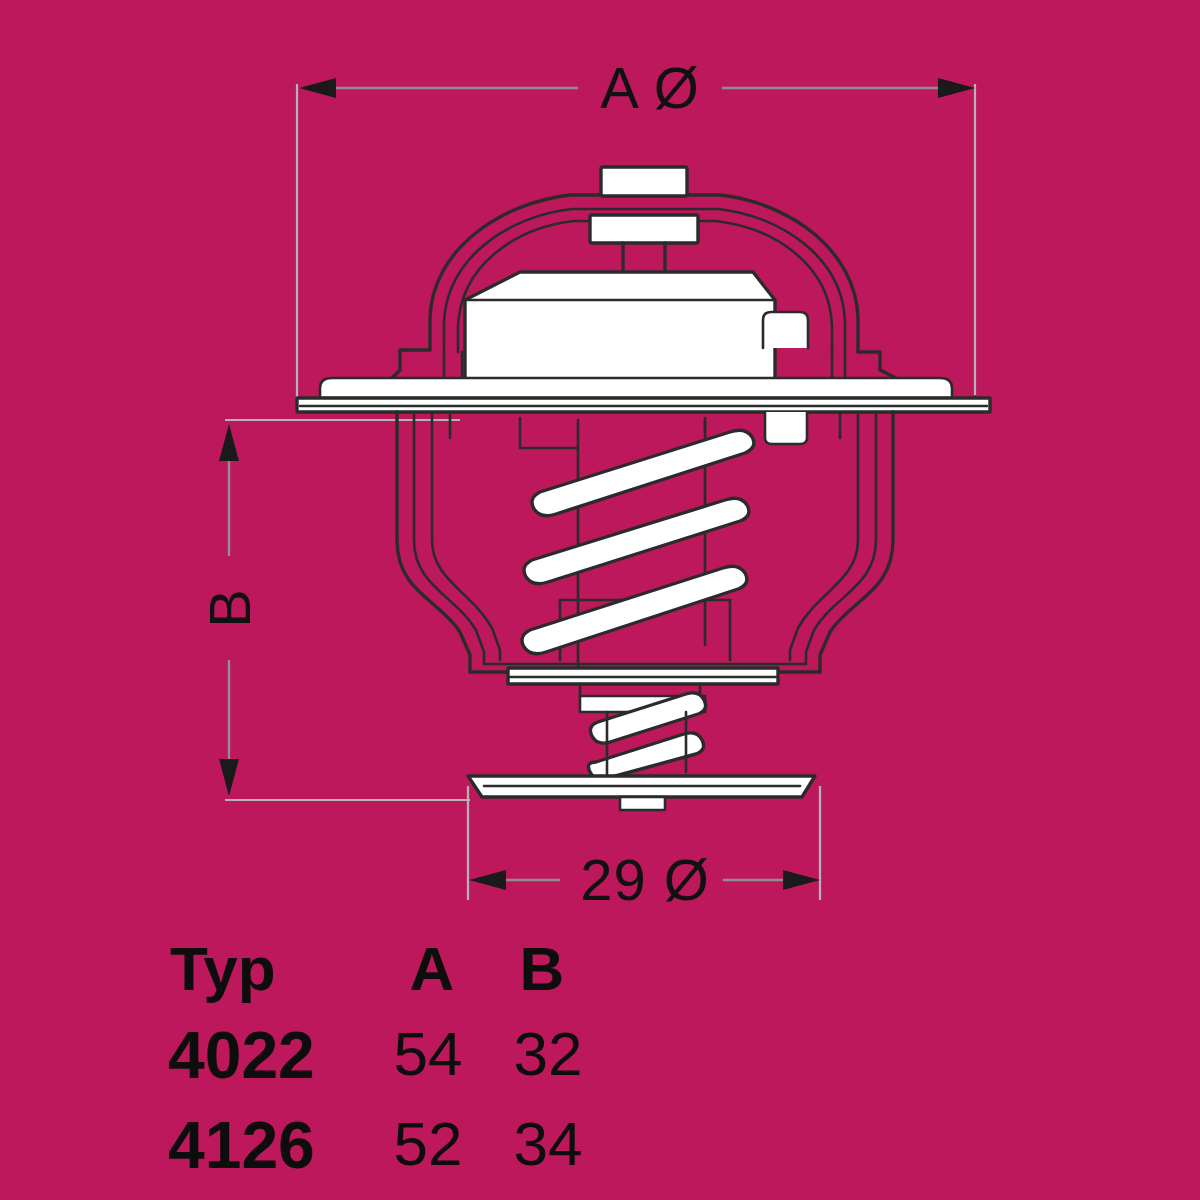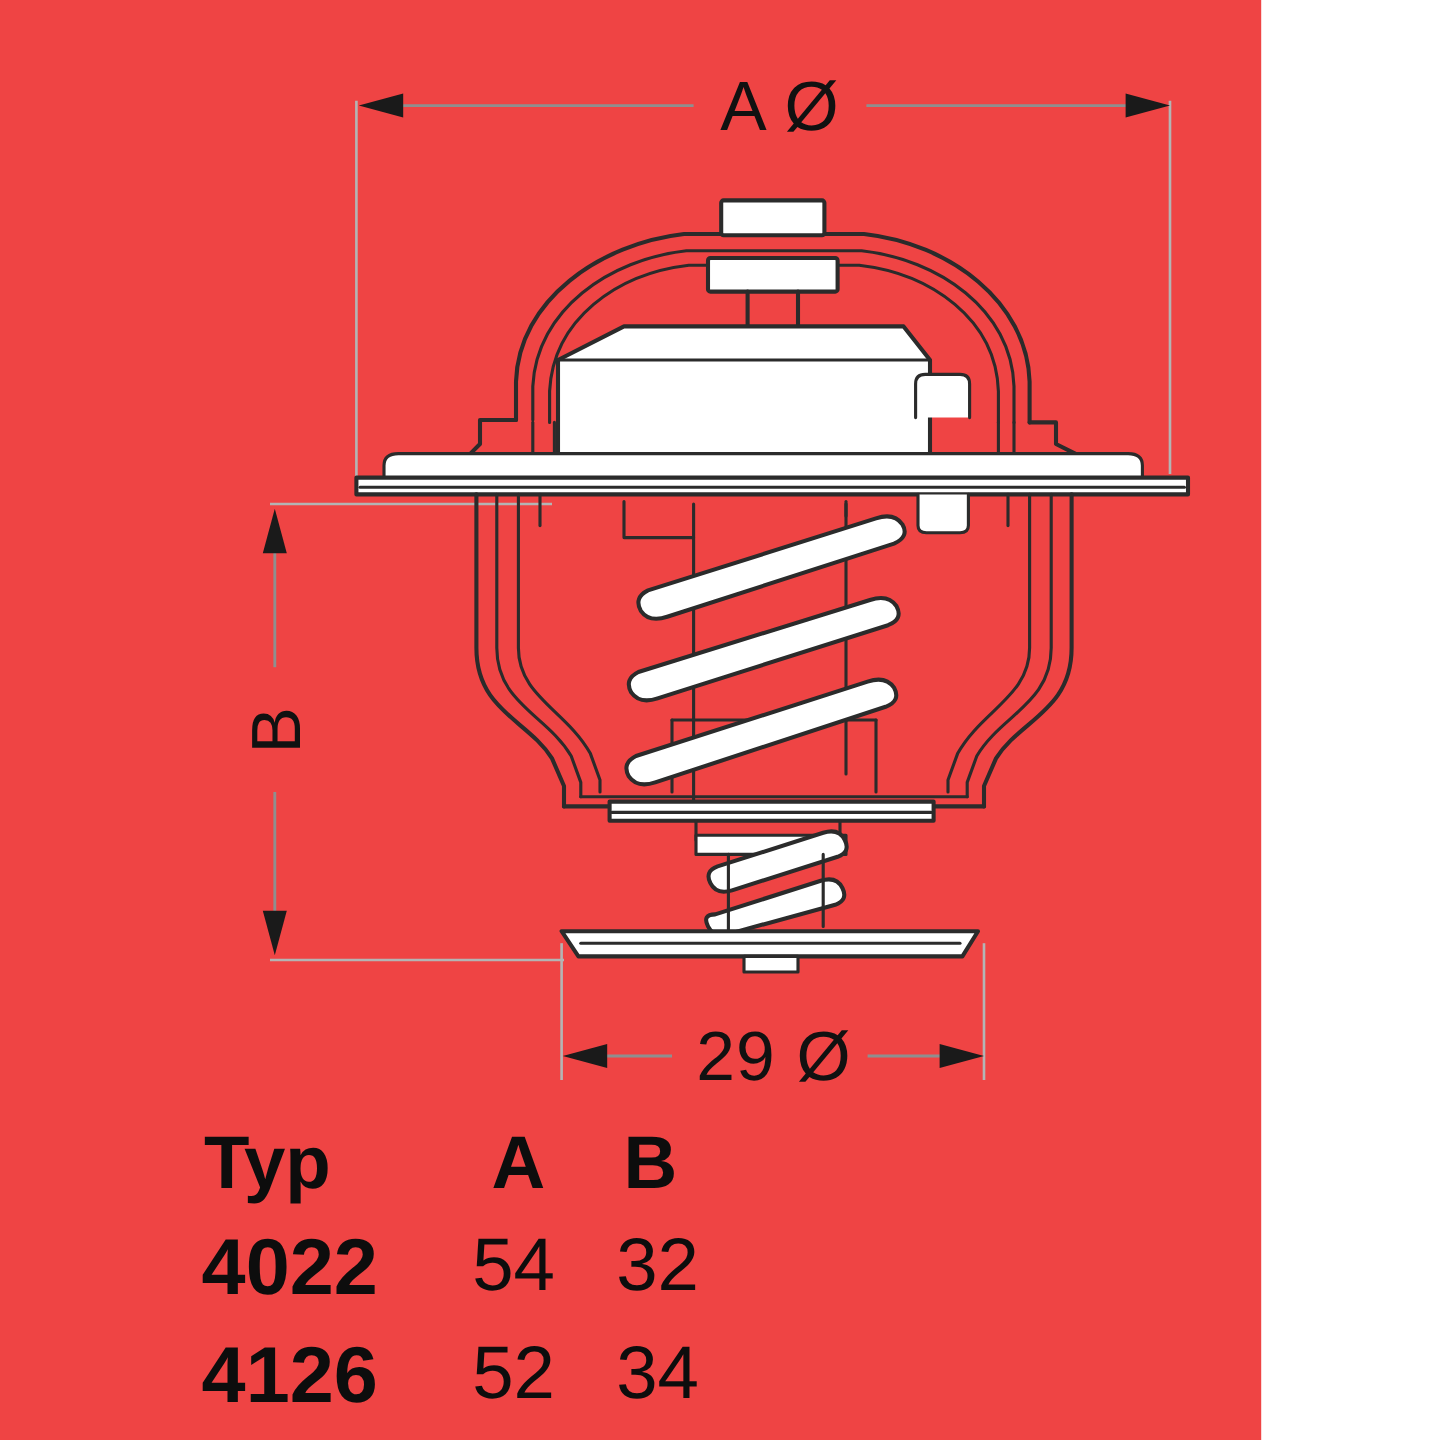--- a/index.html
+++ b/index.html
@@ -8,23 +8,23 @@
     background: #ffffff;
   }
   body {
     width: 1200px;
     height: 1200px;
     font-family: "Liberation Sans", sans-serif;
     overflow: hidden;
   }
   #drawing-root {
     position: relative;
-    width: 1051px;
+    width: 1200px;
     height: 1200px;
-    background: #ef4444;
+    background: #be185d;
   }
   svg#technical-drawing {
     display: block;
     width: 1200px;
     height: 1200px;
   }
   .part-line {
     fill: none;
     stroke: #2b2b2b;
     stroke-width: 3.4;

